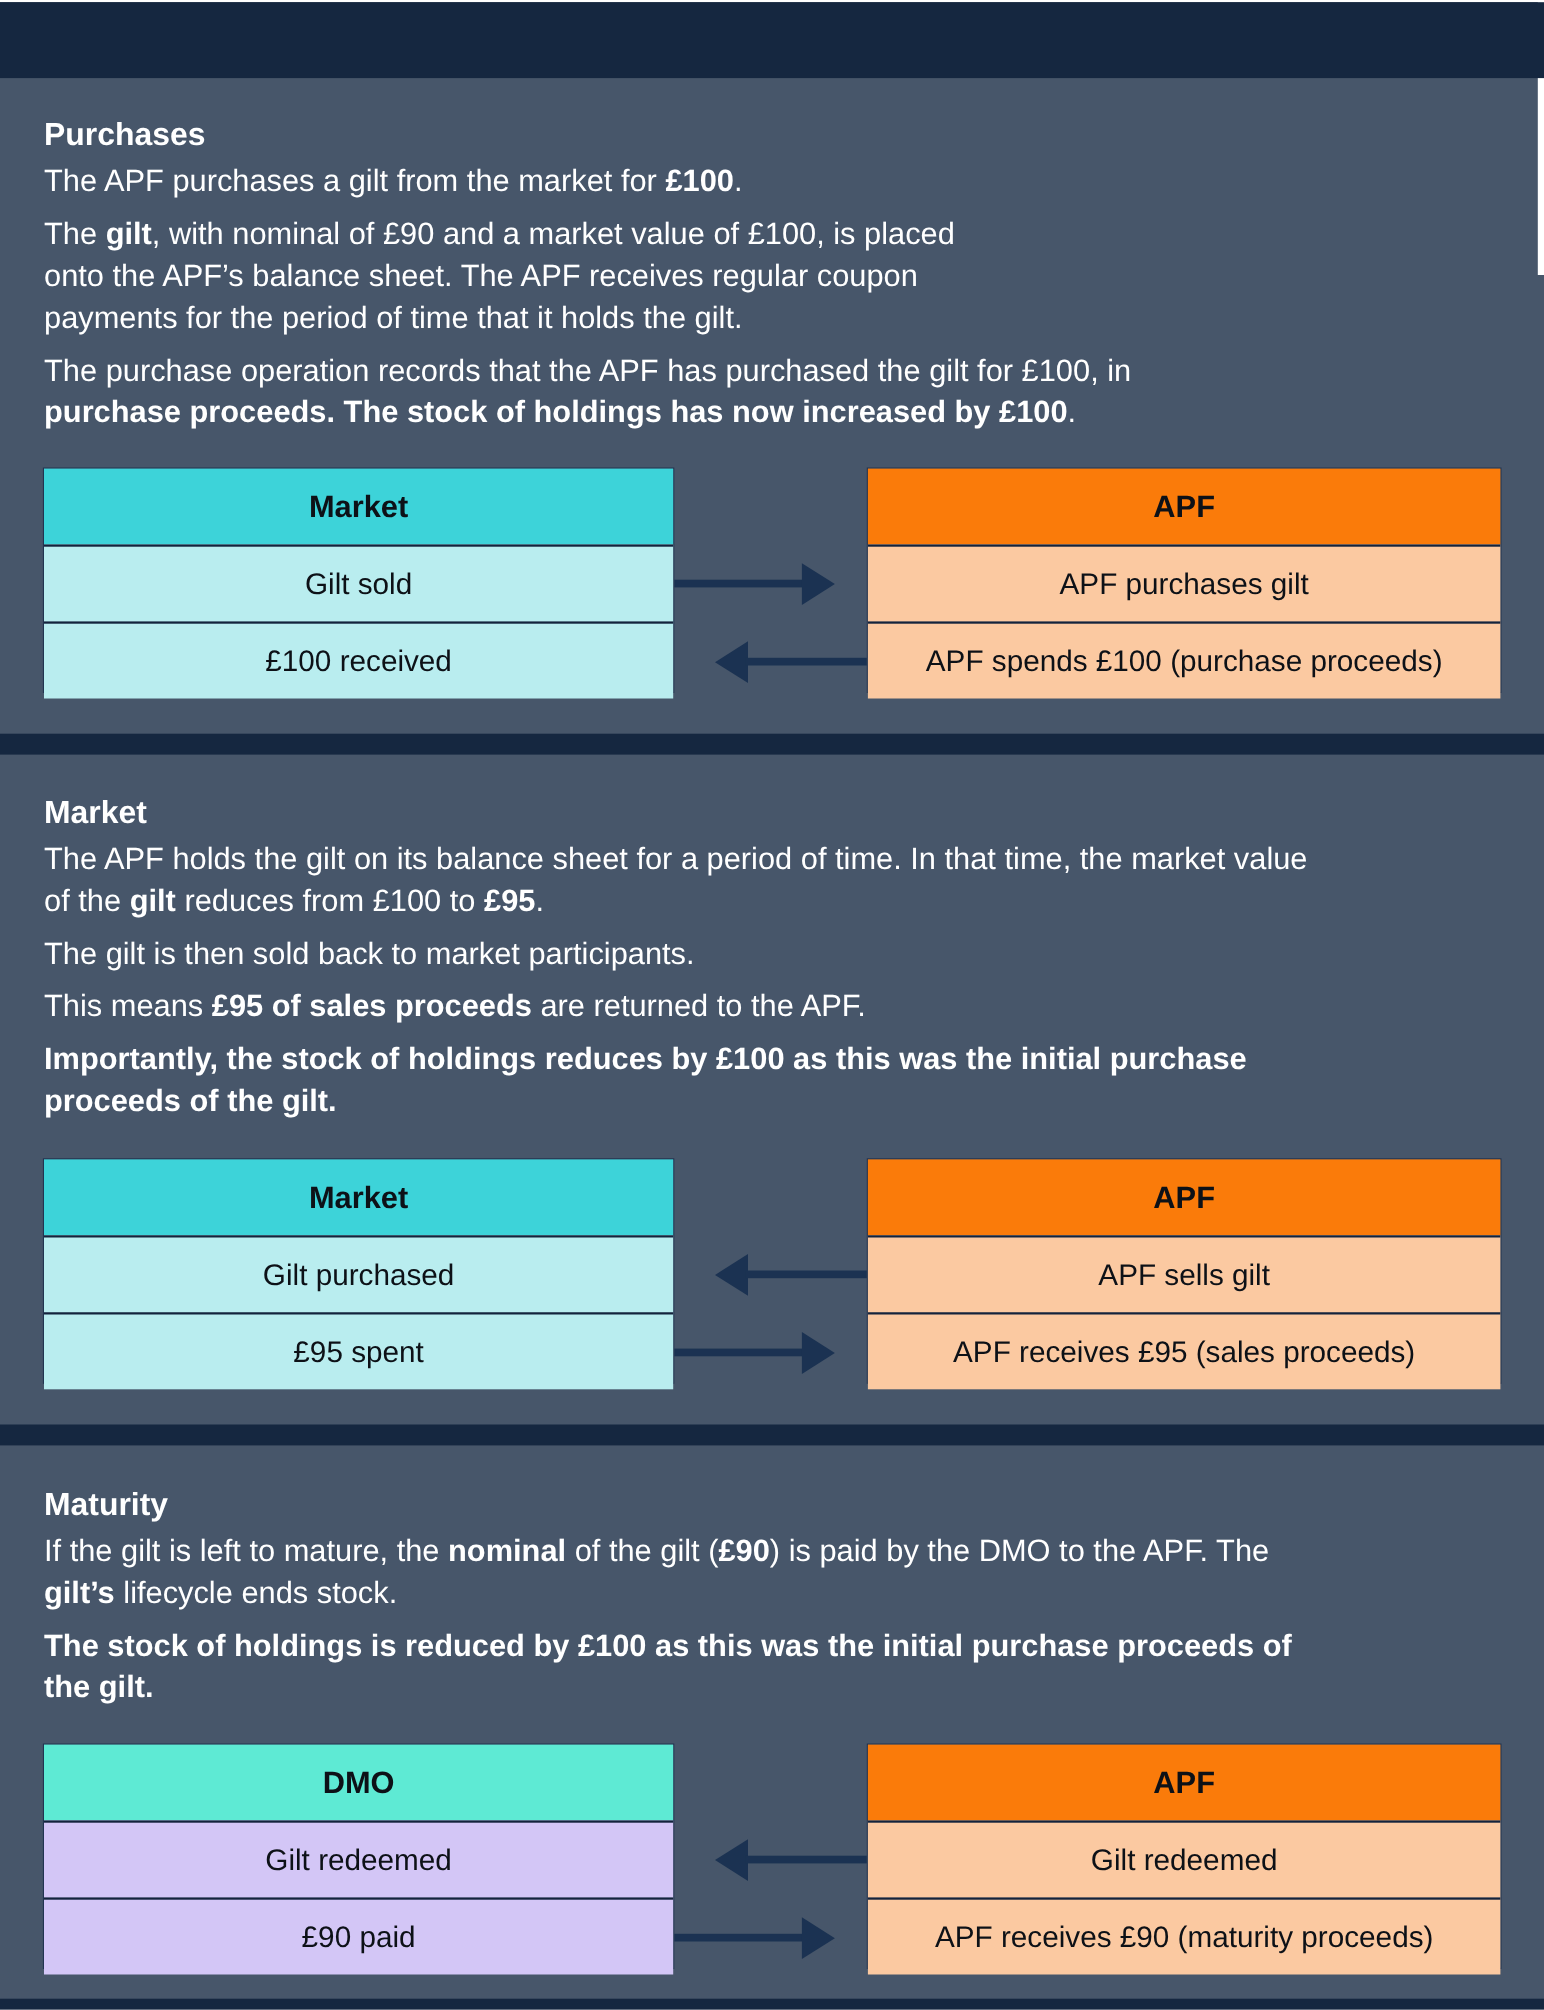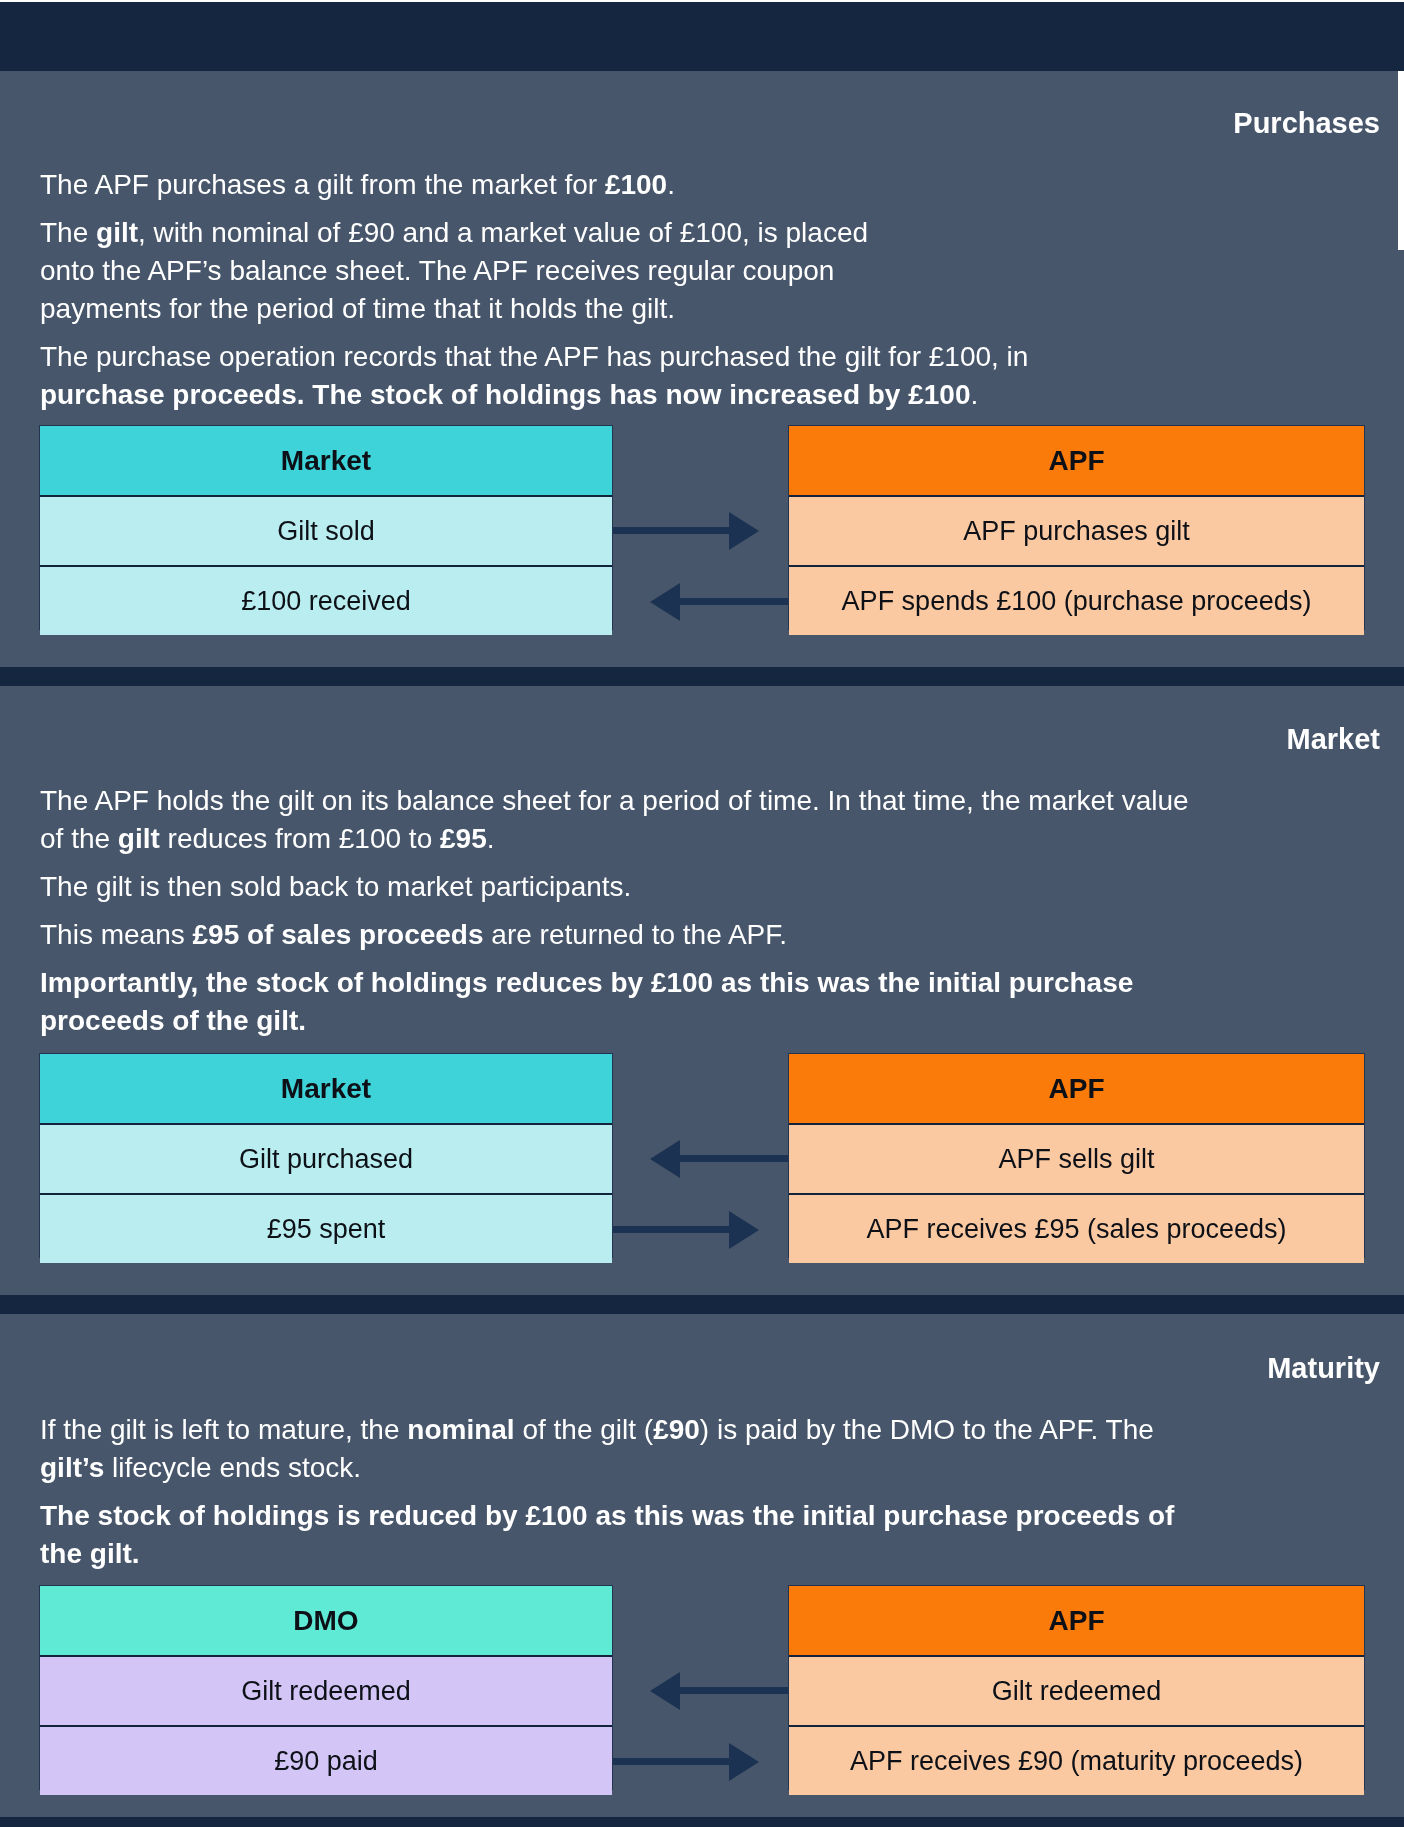--- a/index.html
+++ b/index.html
@@ -10,23 +10,23 @@
   .band{position:absolute;left:0;width:100%;background:#152740;}
   .band-top{top:2px;height:69px;}
   .div1{top:667px;height:19px;}
   .div2{top:1295px;height:19px;}
   .band-bottom{top:1817px;height:10px;}
 
   .txt{position:absolute;left:40px;width:1340px;color:#ffffff;font-size:28px;line-height:38px;}
   .s1{top:104px;}
   .s2{top:720px;}
   .s3{top:1349px;}
-  .txt h2{margin:0;font-size:29px;line-height:38px;font-weight:bold;text-align:right;}
+  .txt h2{margin:0;font-size:29px;line-height:38px;font-weight:bold;}
   .txt p{margin:10px 0 0 0;}
-  .txt p.first{margin-top:24px;}
+  .txt p.first{margin-top:4px;}
   .ln{display:block;}
   b{font-weight:bold;}
 
   .diagram{position:absolute;left:39px;width:1326px;height:213px;}
   .d1{top:425px;}
   .d2{top:1053px;}
   .d3{top:1585px;}
   .box{position:absolute;top:0;height:205px;box-sizing:border-box;border:1px solid #223450;}
   .box.bleft{left:0;width:574px;}
   .box.bright{left:749px;width:577px;}

